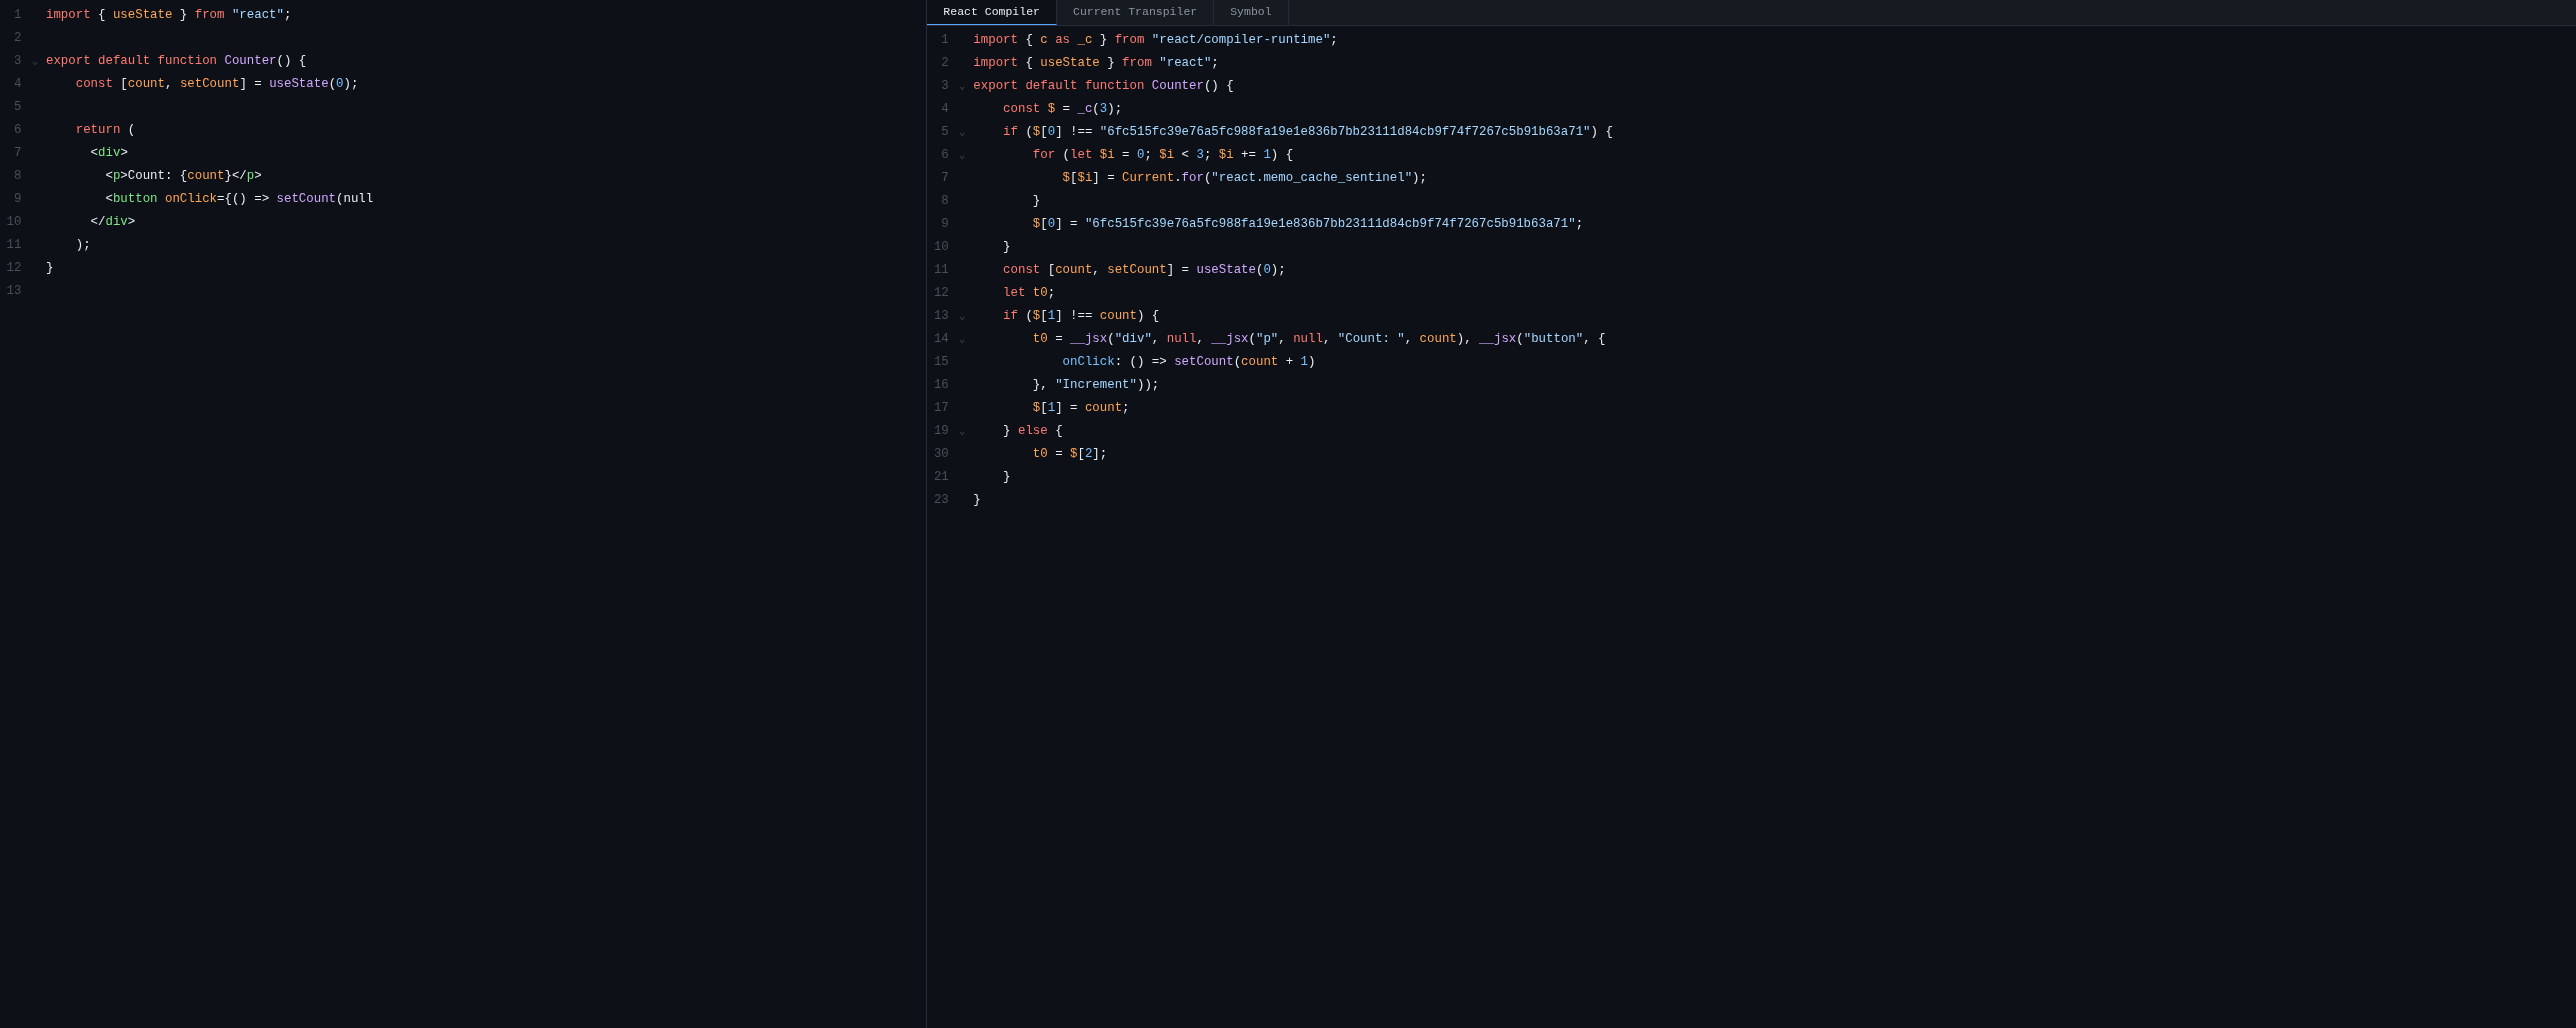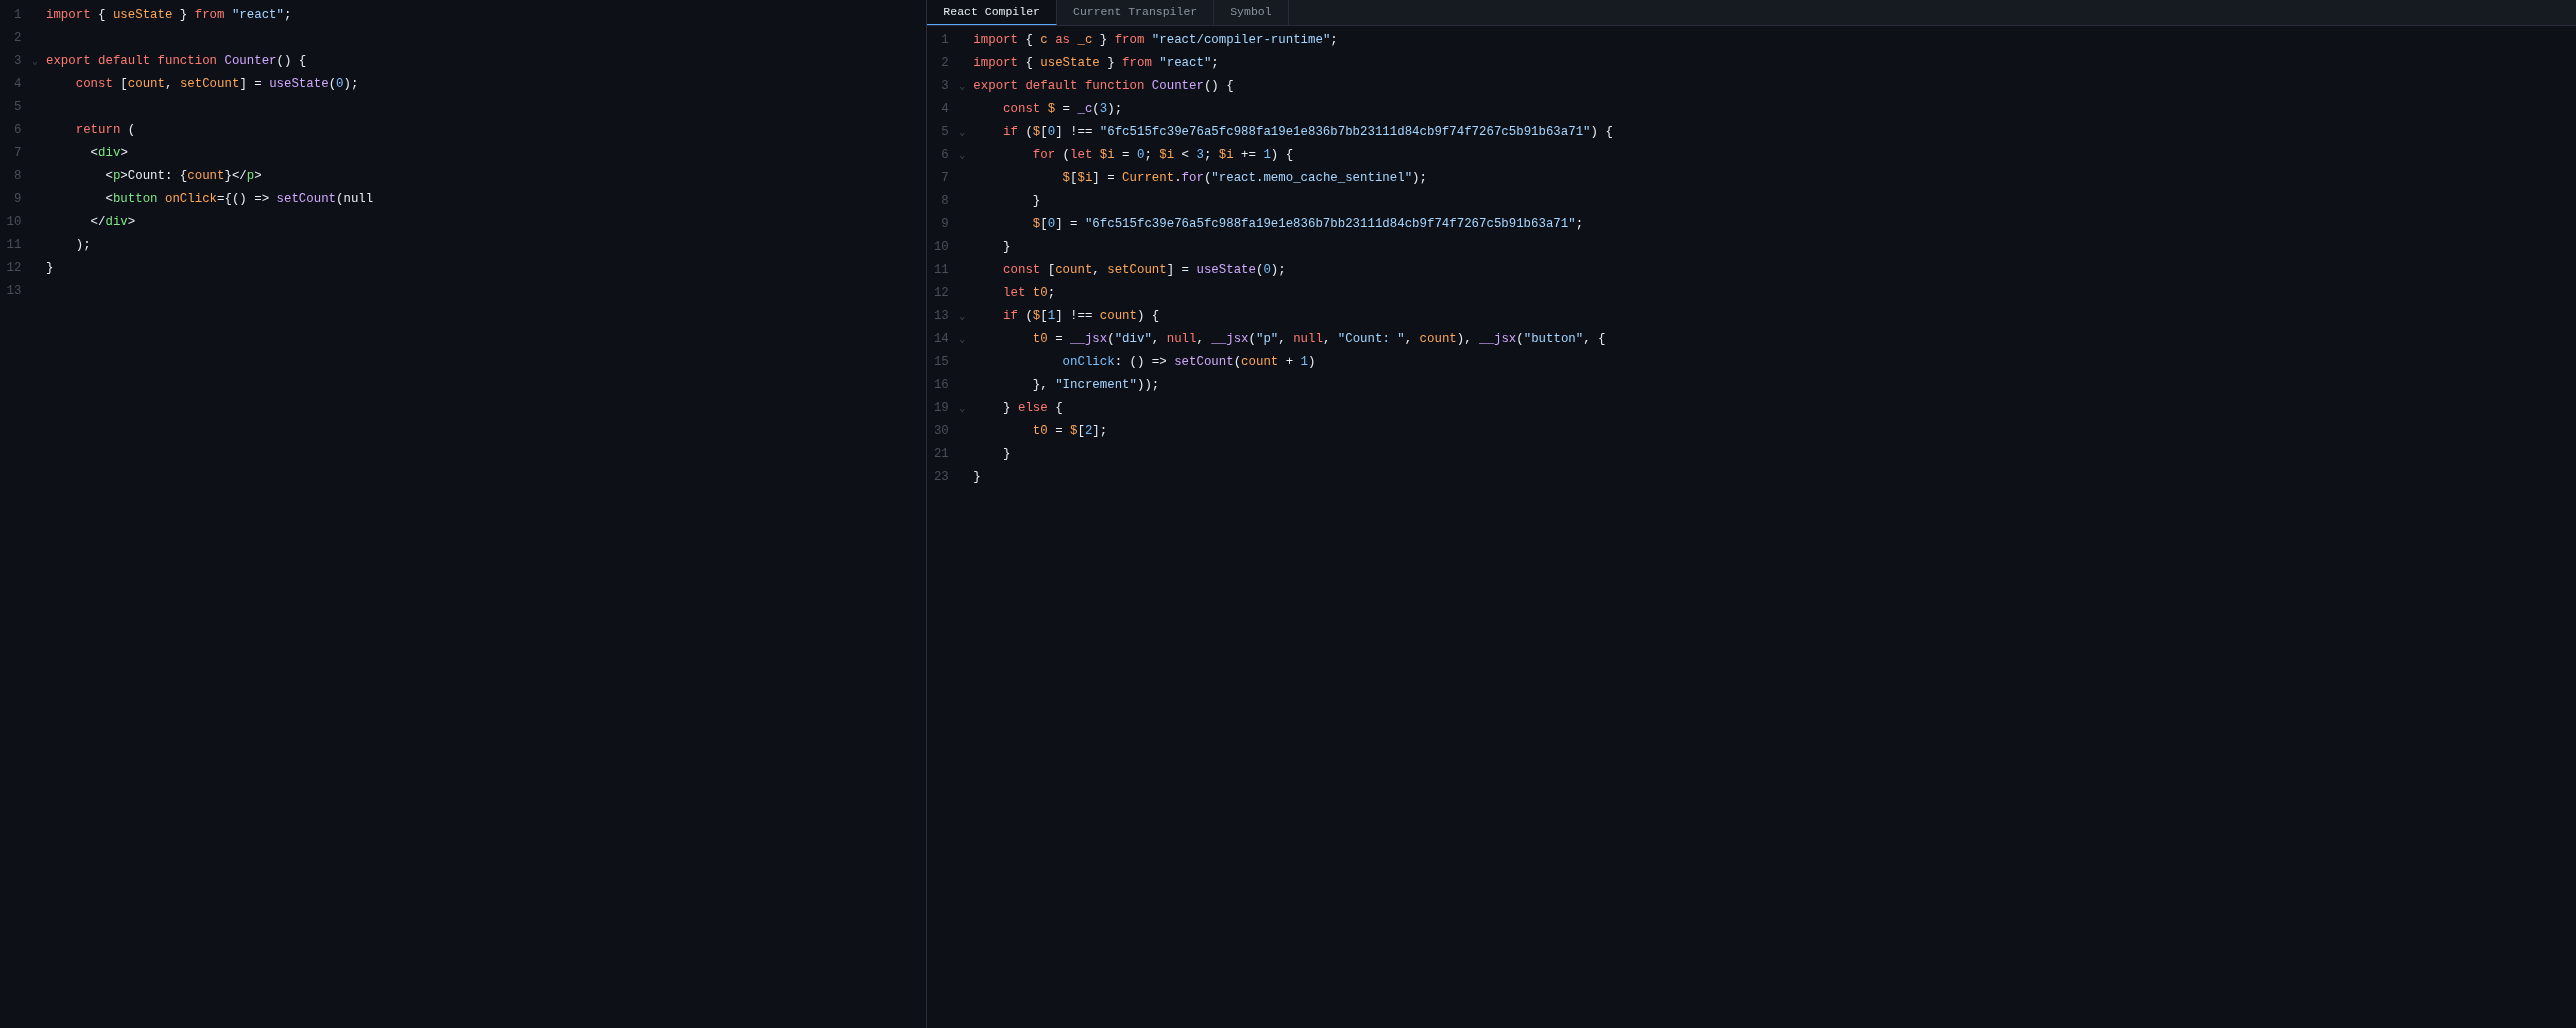--- a/index.html
+++ b/index.html
@@ -305,20 +305,25 @@
           <span class="fold-arrow"> </span>
           <span class="line-content"><span class="plain">            </span><span class="prop">onClick</span><span class="plain">: () =&gt; </span><span class="fn">setCount</span><span class="plain">(</span><span class="var">count</span><span class="plain"> + </span><span class="num">1</span><span class="plain">)</span></span>
         </div>
 
         <div class="line">
           <span class="line-number">16</span>
           <span class="fold-arrow"> </span>
           <span class="line-content"><span class="plain">        }, </span><span class="str">"Increment"</span><span class="plain">));</span></span>
         </div>
 
+        <div class="line">
+          <span class="line-number">17</span>
+          <span class="fold-arrow"> </span>
+          <span class="line-content"><span class="plain">        </span><span class="var">$</span><span class="plain">[</span><span class="num">1</span><span class="plain">] = </span><span class="var">count</span><span class="plain">;</span></span>
+        </div>
 
 
         <div class="line">
           <span class="line-number">19</span>
           <span class="fold-arrow" style="color:#484f58;cursor:pointer;">⌄</span>
           <span class="line-content"><span class="plain">    } </span><span class="kw">else</span><span class="plain"> {</span></span>
         </div>
 
         <div class="line">
           <span class="line-number">30</span>

